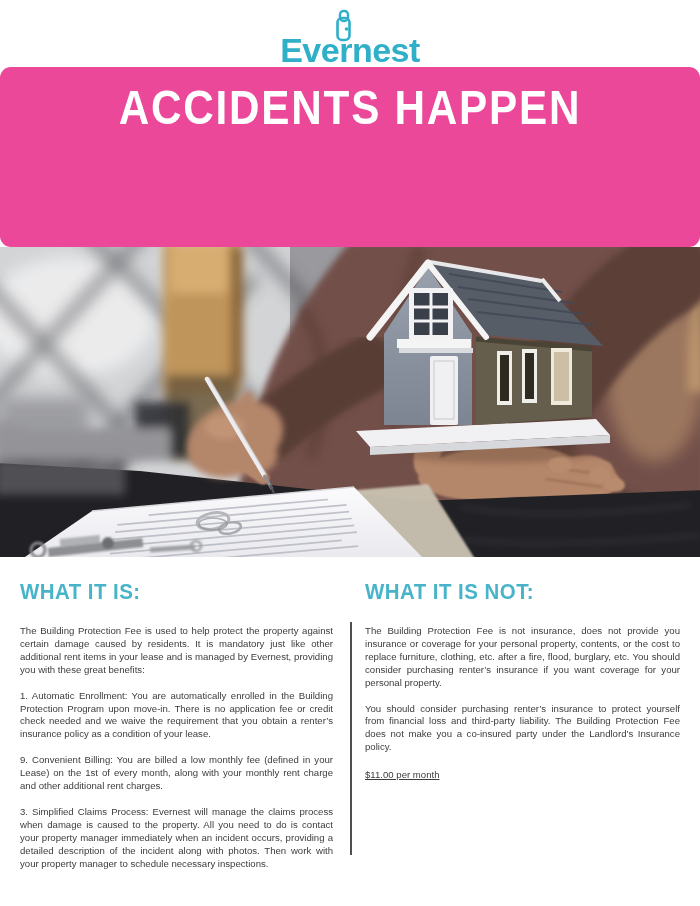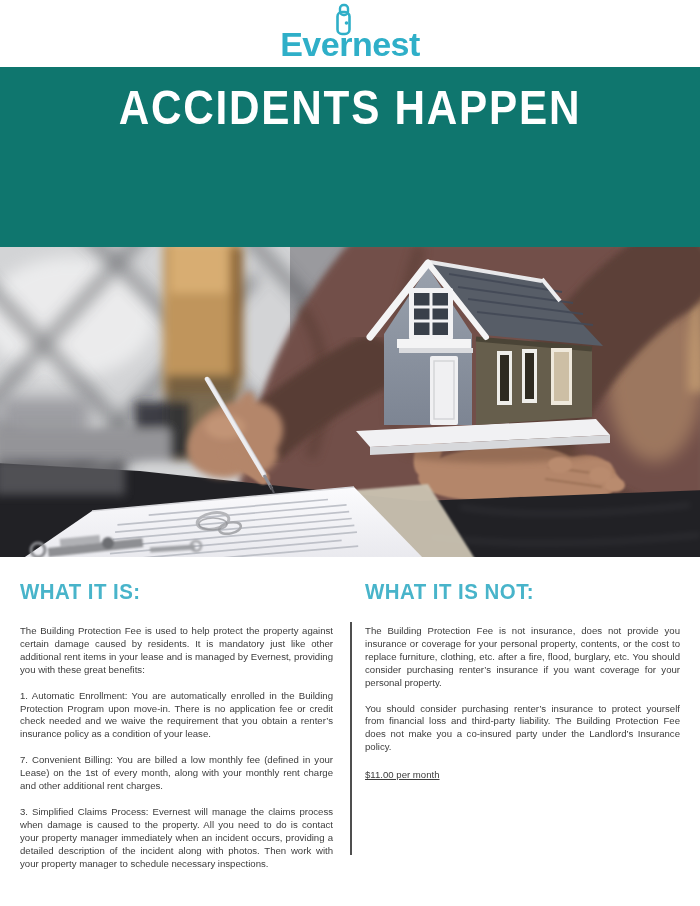--- a/index.html
+++ b/index.html
@@ -2,26 +2,26 @@
 <html><head>
 <meta charset="utf-8">
 <style>
   html,body{margin:0;padding:0;}
   body{width:700px;height:906px;overflow:hidden;background:#ffffff;
        font-family:"Liberation Sans",sans-serif;}
   .page{width:700px;height:906px;position:relative;background:#fff;}
 
   
   .header{height:67px;display:flex;justify-content:center;align-items:flex-end;background:#fff;}
-  .logo{position:relative;line-height:1;padding-bottom:6px;}
+  .logo{position:relative;line-height:1;}
   .logo-text{font-size:34px;font-weight:bold;color:#2fafc8;letter-spacing:-0.5px;}
   .logo-icon{position:absolute;top:-24px;left:50%;margin-left:-18px;}
 
   
-  .banner{height:180px;background:#0f766e;text-align:center;color:#fff;overflow:hidden;}
+  .banner{height:180px;background:#ec4899;text-align:center;color:#fff;overflow:hidden;border-radius:11px;}
   .banner h1{margin:0;padding-top:13px;font-size:48px;font-weight:bold;letter-spacing:2px;
              transform:scaleX(.88);white-space:nowrap;}
   .banner .subtitle{margin:9px auto 0;font-size:10.5px;letter-spacing:2.4px;line-height:21px;
              white-space:pre-line;color:#f2fbfd;font-weight:bold;opacity:.92;}
 
   
   .photo{height:310px;overflow:hidden;line-height:0;background:#9a9a9e;}
 
   
   .content{position:relative;padding:22px 20px 0 20px;display:flex;}
@@ -240,21 +240,21 @@
     </svg>
   </div>
 
   <div class="content">
     <div class="divider"></div>
 
     <div class="col col-left">
       <h2>WHAT IT IS:</h2>
       <p>The Building Protection Fee is used to help protect the property against certain damage caused by residents. It is mandatory just like other additional rent items in your lease and is managed by Evernest, providing you with these great benefits:</p>
       <p>1. Automatic Enrollment: You are automatically enrolled in the Building Protection Program upon move-in. There is no application fee or credit check needed and we waive the requirement that you obtain a renter’s insurance policy as a condition of your lease.</p>
-      <p>7. Convenient Billing: You are billed a low monthly fee (defined in your Lease) on the 1st of every month, along with your monthly rent charge and other additional rent charges.</p>
+      <p>9. Convenient Billing: You are billed a low monthly fee (defined in your Lease) on the 1st of every month, along with your monthly rent charge and other additional rent charges.</p>
       <p>3. Simplified Claims Process: Evernest will manage the claims process when damage is caused to the property. All you need to do is contact your property manager immediately when an incident occurs, providing a detailed description of the incident along with photos. Then work with your property manager to schedule necessary inspections.</p>
     </div>
 
     <div class="col col-right">
       <h2>WHAT IT IS NOT:</h2>
       <p>The Building Protection Fee is not insurance, does not provide you insurance or coverage for your personal property, contents, or the cost to replace furniture, clothing, etc. after a fire, flood, burglary, etc. You should consider purchasing renter’s insurance if you want coverage for your personal property.</p>
       <p>You should consider purchasing renter’s insurance to protect yourself from financial loss and third-party liability. The Building Protection Fee does not make you a co-insured party under the Landlord’s Insurance policy.</p>
       <p class="price">$11.00 per month</p>
     </div>
   </div>

